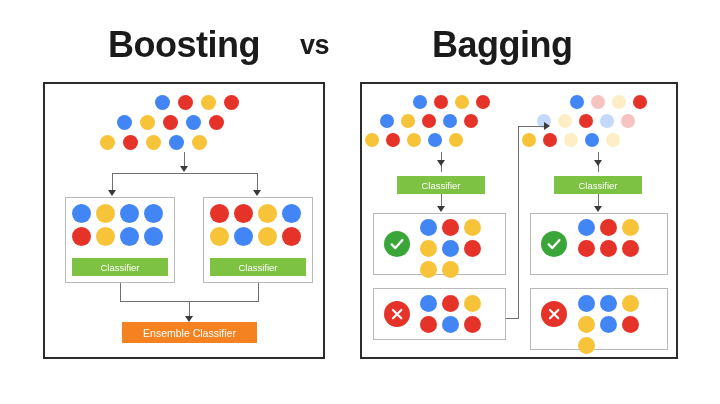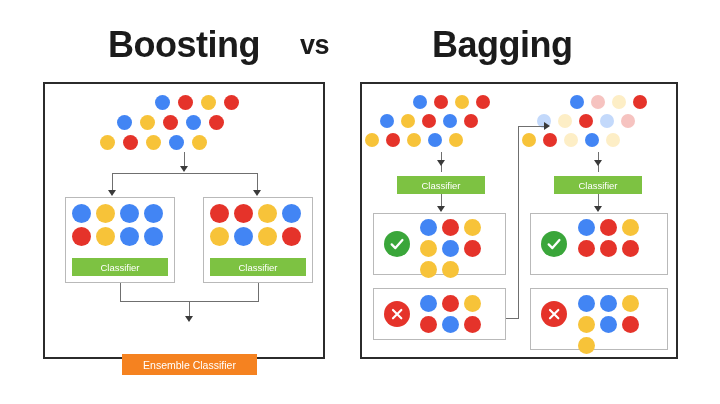--- a/index.html
+++ b/index.html
@@ -104,21 +104,21 @@
         <div class="dot c-yellow" style="left: 258px; top: 227px; width: 19px; height: 19px;"></div>
         <div class="dot c-red" style="left: 282px; top: 227px; width: 19px; height: 19px;"></div>
       </div>
       <div class="clsbar" style="left: 72px; top: 258px; width: 96px; height: 18px;">Classifier</div>
       <div class="clsbar" style="left: 210px; top: 258px; width: 96px; height: 18px;">Classifier</div>
       <div class="line line-v" style="left: 120px; top: 283px; height: 18px;"></div>
       <div class="line line-v" style="left: 258px; top: 283px; height: 18px;"></div>
       <div class="line line-h" style="left: 120px; top: 301px; width: 139px;"></div>
       <div class="line line-v" style="left: 189px; top: 301px; height: 16px;"></div>
       <div class="arrowhead ah-down" style="left: 185px; top: 316px;"></div>
-      <div class="ensbar" style="left: 122px; top: 322px; width: 135px; height: 21px; margin-top: 32px;">Ensemble Classifier</div>
+      <div class="ensbar" style="left: 122px; top: 322px; width: 135px; height: 21px;">Ensemble Classifier</div>
       <div style="position: absolute; left: 0px; top: 0px;">
         <div class="dot c-blue" style="left: 413px; top: 95px; width: 14px; height: 14px;"></div>
         <div class="dot c-red" style="left: 434px; top: 95px; width: 14px; height: 14px;"></div>
         <div class="dot c-yellow" style="left: 455px; top: 95px; width: 14px; height: 14px;"></div>
         <div class="dot c-red" style="left: 476px; top: 95px; width: 14px; height: 14px;"></div>
         <div class="dot c-blue" style="left: 380px; top: 114px; width: 14px; height: 14px;"></div>
         <div class="dot c-yellow" style="left: 401px; top: 114px; width: 14px; height: 14px;"></div>
         <div class="dot c-red" style="left: 422px; top: 114px; width: 14px; height: 14px;"></div>
         <div class="dot c-blue" style="left: 443px; top: 114px; width: 14px; height: 14px;"></div>
         <div class="dot c-red" style="left: 464px; top: 114px; width: 14px; height: 14px;"></div>

